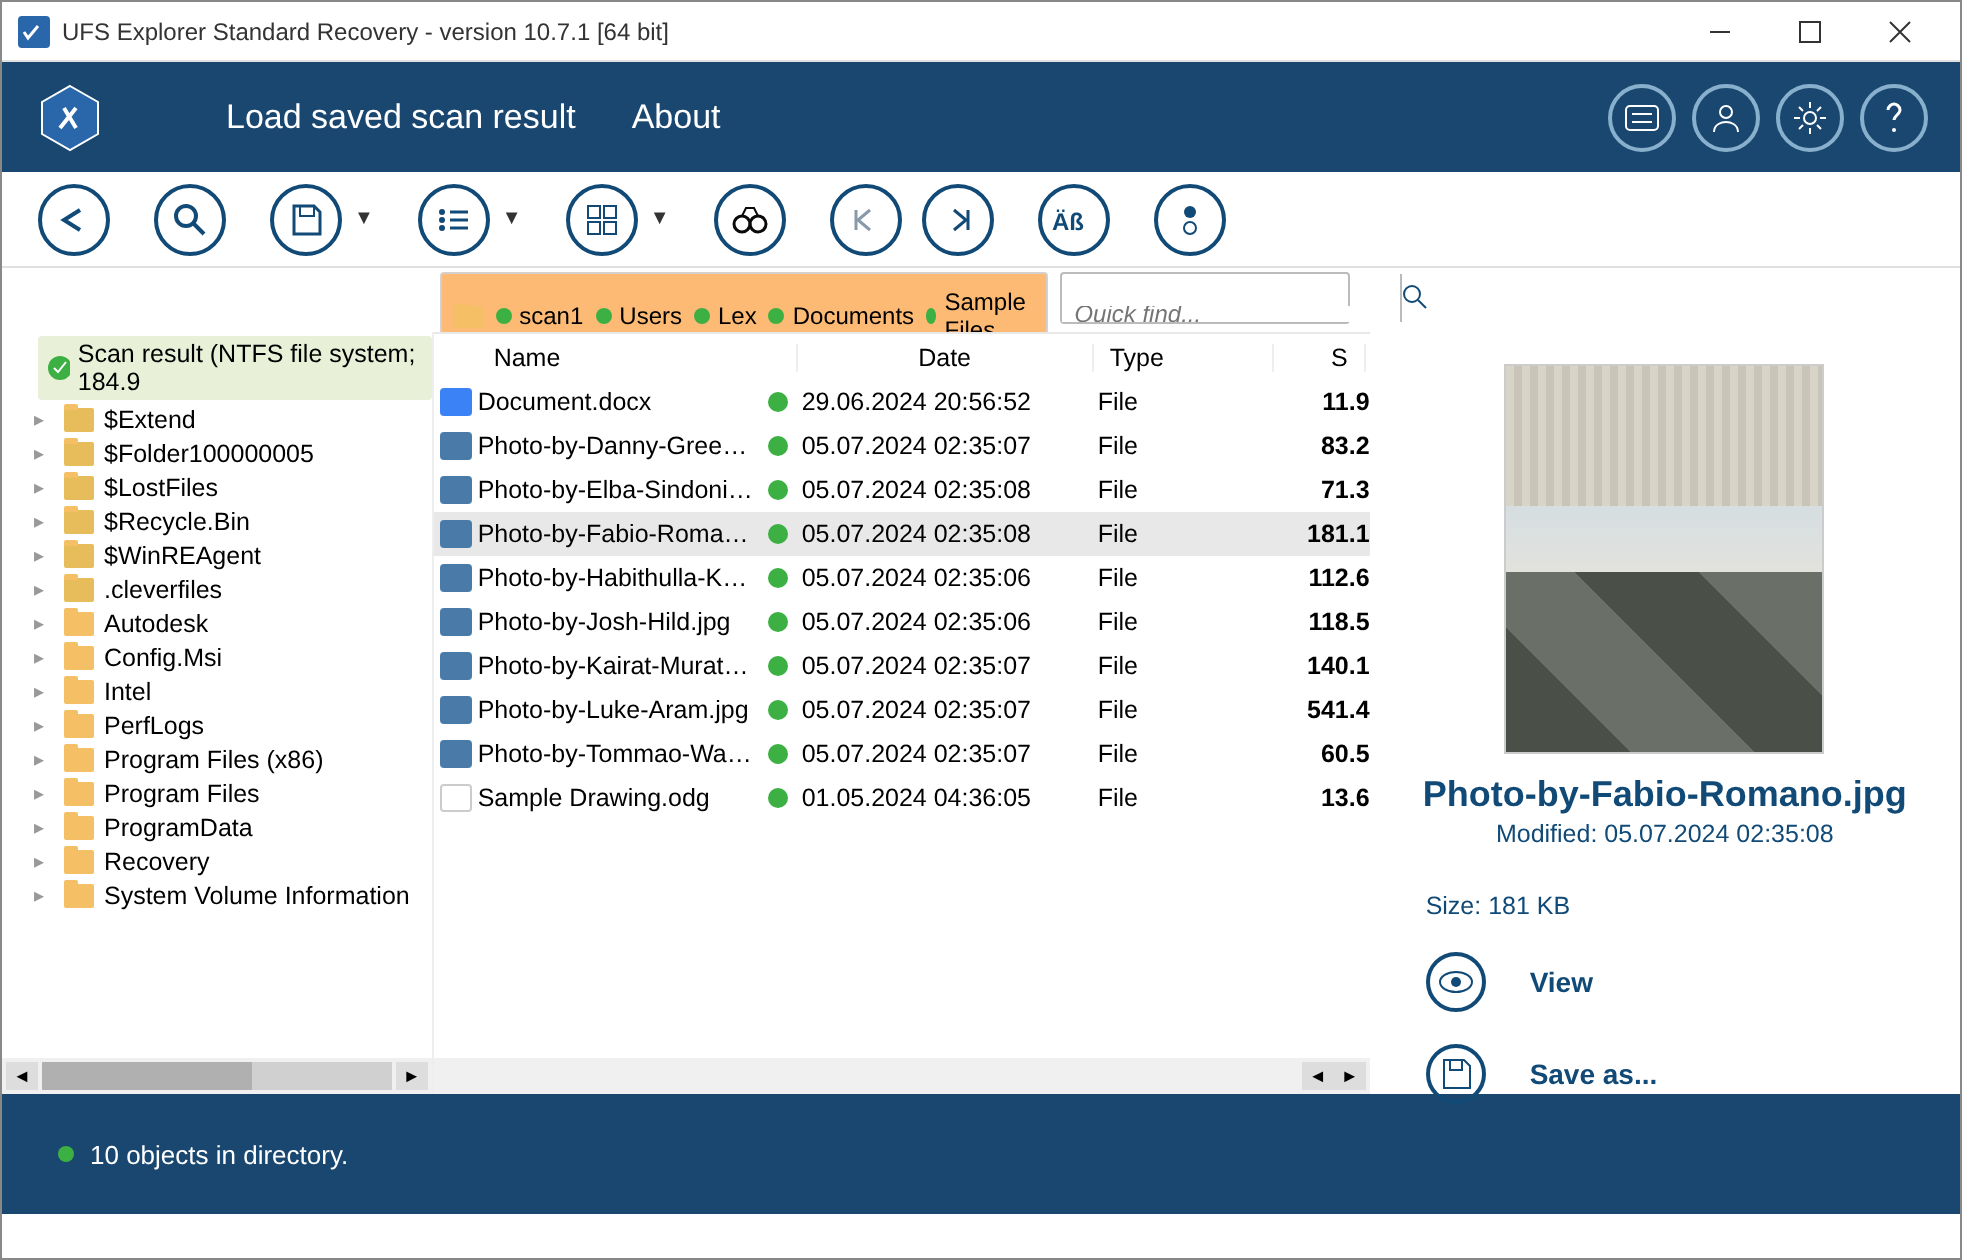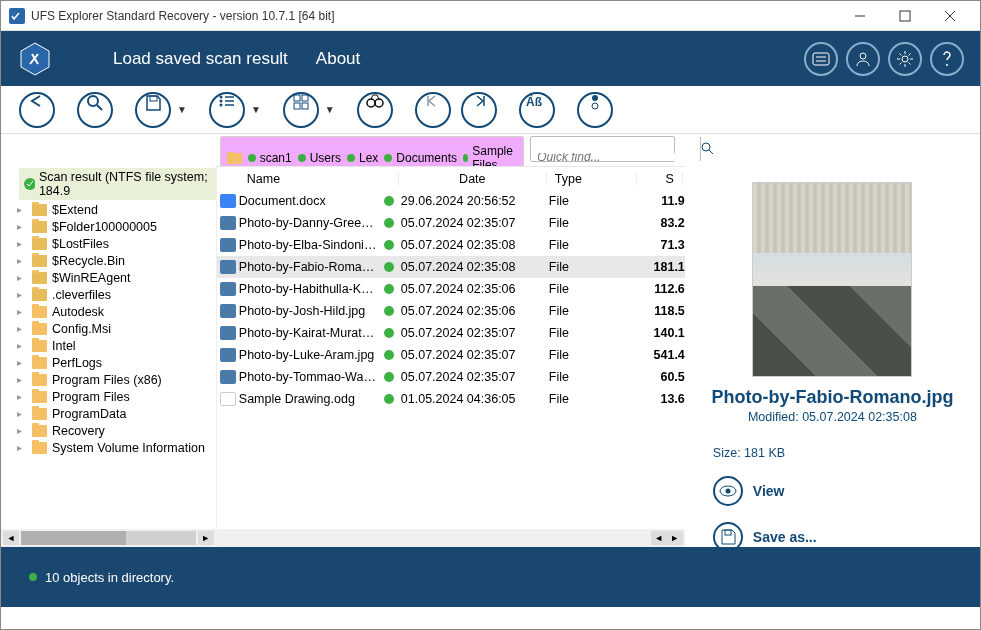--- a/index.html
+++ b/index.html
@@ -17,33 +17,33 @@
 .logo { display: flex; align-items: center; gap: 10px; }
 .logo-icon { width: 36px; height: 36px; }
 .logo-text { color: #fff; font-size: 20px; font-weight: 500; }
 .menu { display: flex; gap: 28px; margin-left: 60px; }
 .menu-item { color: #fff; font-size: 17px; cursor: pointer; }
 .header-right { margin-left: auto; display: flex; gap: 8px; }
 .header-btn { width: 34px; height: 34px; border: 2px solid #88b0cc; border-radius: 50%; display: flex; align-items: center; justify-content: center; cursor: pointer; }
 
 
 .toolbar { height: 48px; background: #fff; display: flex; align-items: center; padding: 6px 18px; gap: 10px; border-bottom: 1px solid #e0e0e0; }
-.tool-btn { width: 36px; height: 36px; border: 2px solid #114a76; border-radius: 50%; display: flex; align-items: flex-start; justify-content: center; cursor: pointer; background:#fff;}
+.tool-btn { width: 36px; height: 36px; border: 2px solid #114a76; border-radius: 50%; display: flex; align-items: center; justify-content: center; cursor: pointer; background:#fff;}
 .tool-sep { width: 2px; height: 28px; }
 .tool-caret { font-size: 10px; color: #333; margin-left: -4px; cursor:pointer;}
 
 
 .main { display: flex; height: 381px; background:#fff;}
 .left-col { width: 220px; display:flex; flex-direction:column; border-right:1px solid #eee;}
 .mid-col { flex: 1; display:flex; flex-direction:column; }
 .right-col { width: 300px; padding: 16px 24px; }
 
 
 .pathbar { height: 28px; display:flex; margin: 0 0 2px 18px; }
-.breadcrumb { flex:1; background:#f0abfc; border:1px solid #d5d0cb; height:44px; display:flex; align-items:center; padding:0 6px; gap:6px; font-size:12px; border-radius:2px; margin-right:6px;}
+.breadcrumb { flex:1; background:#fdba74; border:1px solid #d5d0cb; height:44px; display:flex; align-items:center; padding:0 6px; gap:6px; font-size:12px; border-radius:2px; margin-right:6px;}
 .bc-item { display:flex; align-items:center; gap:4px; cursor:pointer; }
 .bc-dot { width:8px; height:8px; background:#3cb043; border-radius:50%; }
 .search-box { width:145px; height:26px; display:flex; border:1px solid #bbb; border-radius:2px; margin-right:6px;}
 .search-input { flex:1; border:none; font-size:12px; font-style:italic; color:#888; padding:0 6px; outline:none;margin-top:16px;}
 .search-btn { width:26px; border-left:1px solid #bbb; display:flex; align-items:center; justify-content:center; cursor:pointer;}
 
 
 .tree { flex:1; overflow:hidden; font-size:12.5px; padding: 2px 0 0 12px; }
 .tree-root { background:#e8f0d8; border-radius:2px; padding:2px 4px; display:flex; align-items:center; gap:4px; margin-bottom:1px; margin-left:6px;}
 .tree-item { display:flex; align-items:center; gap:5px; padding:1.5px 4px; cursor:pointer; white-space:nowrap;}
@@ -72,21 +72,21 @@
 .green-dot { width:10px; height:10px; background:#3cb043; border-radius:50%;}
 
 
 .preview { display:flex; flex-direction:column; align-items:center; }
 .preview-img { width:160px; height:195px; border:1px solid #ccc; overflow:hidden; position:relative; background:linear-gradient(180deg,#b8d4e8 0%,#e8e4dc 60%,#5a6058 100%);}
 .preview-img::before { content:""; position:absolute; top:0; left:0; right:0; height:70px; background:repeating-linear-gradient(90deg,#d8d4c8 0 4px,#c8c4b8 4px 8px);}
 .preview-img::after { content:""; position:absolute; bottom:0; left:0; right:0; height:90px; background:linear-gradient(45deg,#4a5048 25%,#6a7068 25% 50%,#4a5048 50% 75%,#6a7068 75%);}
 .preview-name { color:#114a76; font-weight:600; font-size:18px; margin-top:10px;}
 .preview-meta { color:#114a76; font-size:12.5px; margin-top:2px;}
 .preview-size { color:#114a76; font-size:12.5px; margin-top:22px; align-self:flex-start; margin-left:4px;}
-.action-btn { display:flex; align-items:center; gap:10px; color:#114a76; font-size:14px; font-weight:600; margin-top:16px; cursor:pointer; align-self:flex-start; margin-left:4px;}
+.action-btn { display:flex; align-items:center; gap:22px; color:#114a76; font-size:14px; font-weight:600; margin-top:16px; cursor:pointer; align-self:flex-start; margin-left:4px;}
 .action-circle { width:30px; height:30px; border:2px solid #114a76; border-radius:50%; display:flex; align-items:center; justify-content:center;}
 
 
 .statusbar { height: 60px; background:#1a4770; color:#fff; display:flex; align-items:center; padding:0 28px; font-size:13px; gap:8px;}
 .status-dot { width:8px; height:8px; background:#3cb043; border-radius:50%;}
 
 svg { pointer-events:none; }
 </style>
 </head>
 <body>

